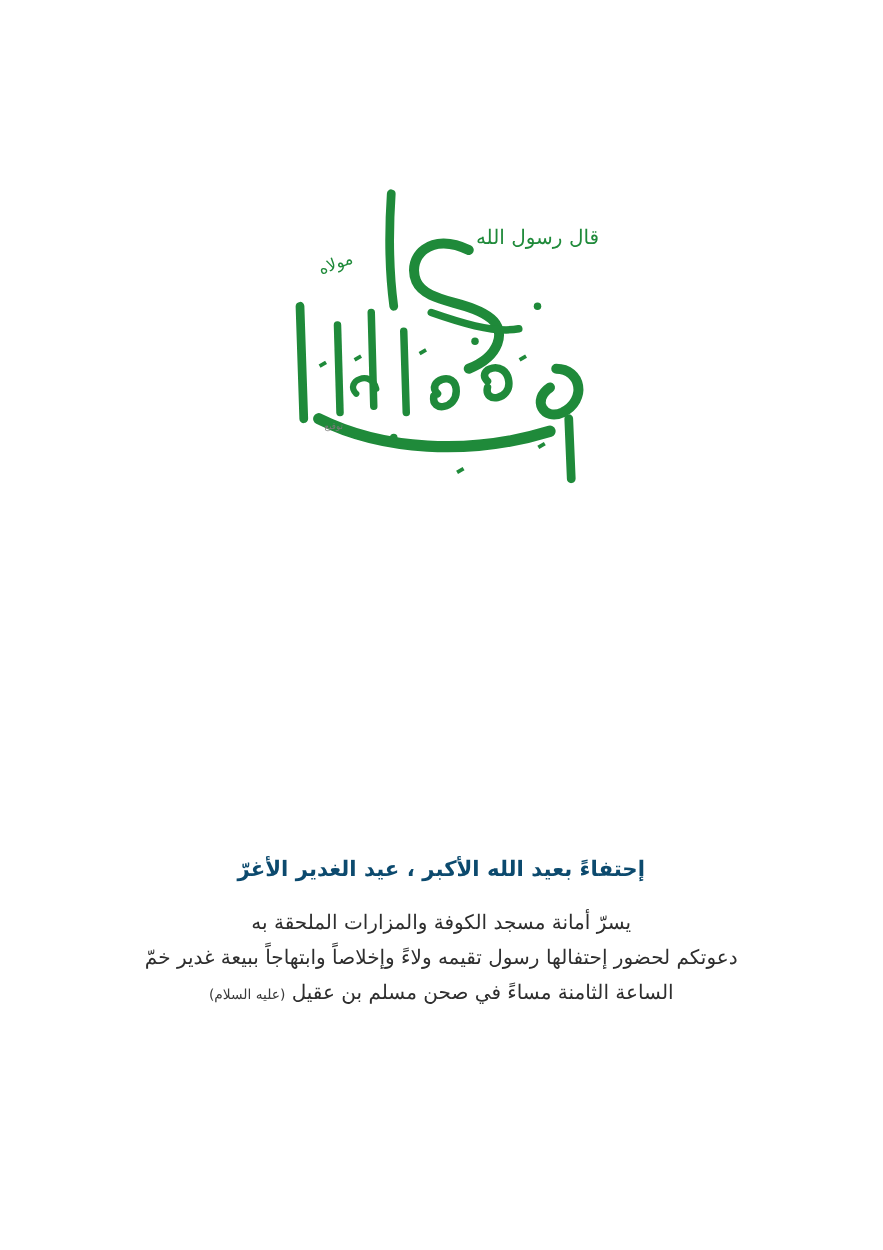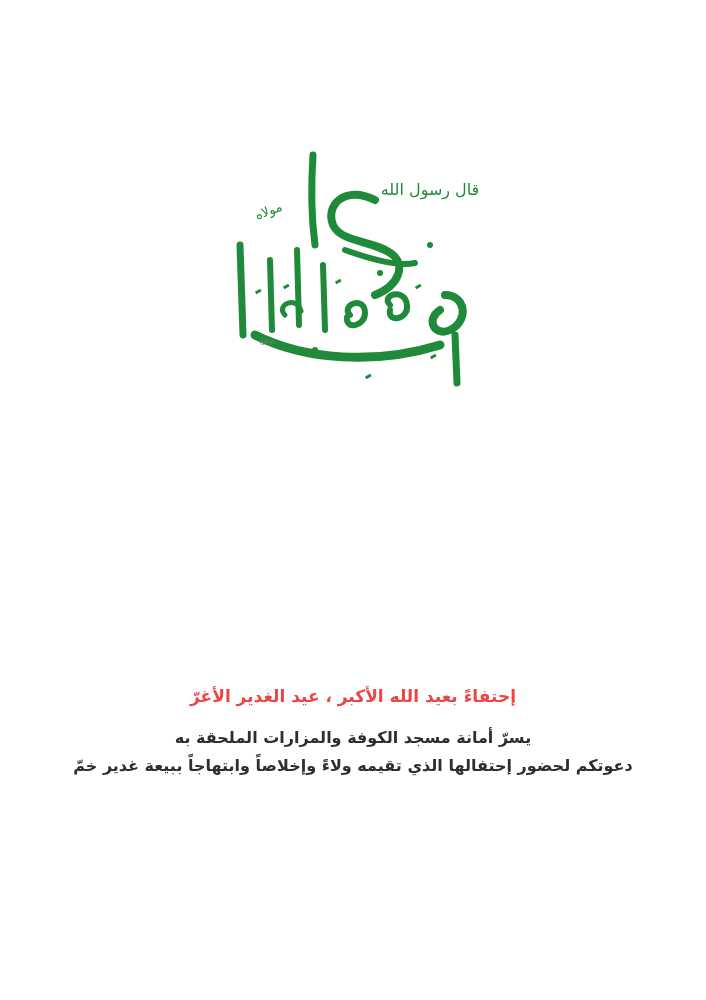--- a/index.html
+++ b/index.html
@@ -44,35 +44,34 @@
       left: 0;
       top: 682px;
       width: 706px;
       direction: rtl;
       text-align: center;
     }
     .heading {
       font-family: "DejaVu Sans", sans-serif;
       font-weight: bold;
       font-size: 17px;
-      color: #ef4444;
+      color: #0c4a6e;
       line-height: 28px;
       height: 28px;
       margin: 0 0 14px 0;
       white-space: nowrap;
     }
     .body-line {
       font-family: "DejaVu Sans", sans-serif;
       font-size: 16px;
       color: #2e2e2e;
       line-height: 28px;
       height: 28px;
       margin: 0;
       white-space: nowrap;
-      font-weight: bold;
     }
     .body-line .small {
       font-size: 11px;
       color: #3a3a3a;
     }
   </style>
 </head>
 <body>
 
 <div class="page">
@@ -119,16 +118,20 @@
 
       <text class="cal-text" x="45" y="70" font-size="13" text-anchor="middle" direction="rtl" transform="rotate(-20 45 70)">مولاه</text>
 
       <text class="sig" x="42" y="198" font-size="7" text-anchor="middle">توقيع</text>
     </svg>
   </div>
 
   <div class="invite">
     <div class="heading">إحتفاءً بعيد الله الأكبر ، عيد الغدير الأغرّ</div>
     <div class="body-line">يسرّ أمانة مسجد الكوفة والمزارات الملحقة به</div>
-    <div class="body-line">دعوتكم لحضور إحتفالها الذي تقيمه ولاءً وإخلاصاً وابتهاجاً ببيعة غدير خمّ</div>
+    <div class="body-line">دعوتكم لحضور إحتفالها رسول تقيمه ولاءً وإخلاصاً وابتهاجاً ببيعة غدير خمّ</div>
+    <div class="body-line">
+      <span>الساعة الثامنة مساءً في صحن مسلم بن عقيل</span>
+      <span class="small">(عليه السلام)</span>
+    </div>
   </div>
 
 </div>
 
 </body></html>

